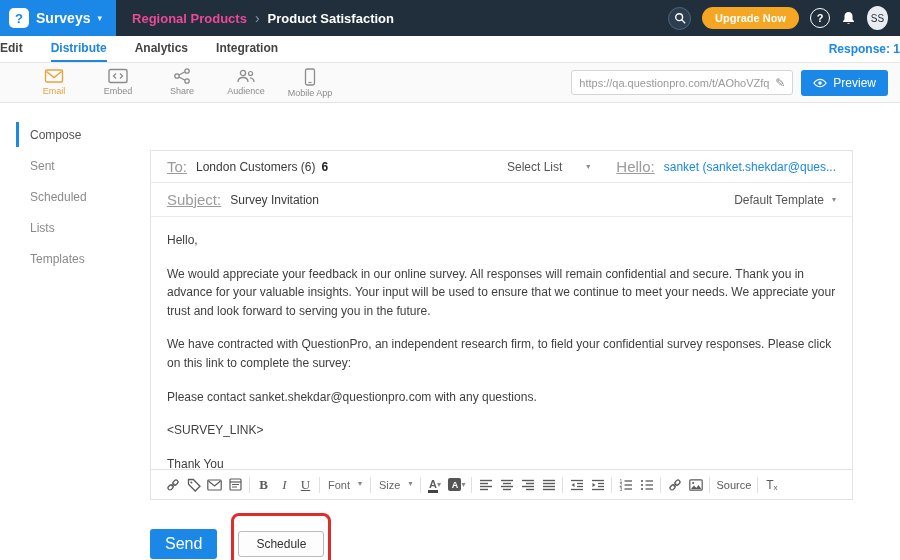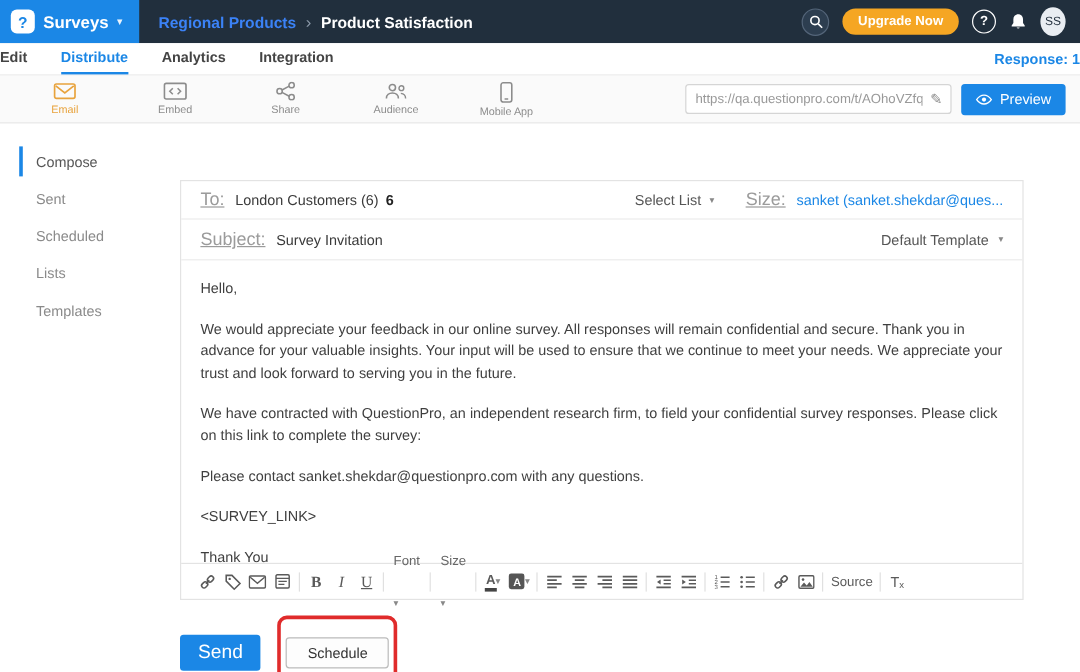--- a/index.html
+++ b/index.html
@@ -12,21 +12,21 @@
   .app { width:900px; height:560px; display:flex; flex-direction:column; background:#fff; }
 
   
   .topbar { height:36px; background:#212F3D; display:flex; align-items:center; color:#fff; flex:0 0 auto; }
   .brand { height:100%; background:#1B87E6; display:flex; align-items:center; gap:7px; padding:0 14px 0 9px; cursor:pointer; }
   .logo-chip { width:20px; height:20px; background:#fff; border-radius:5px; display:flex; align-items:center; justify-content:center;
                color:#1B87E6; font-weight:bold; font-size:13px; }
   .brand-name { font-size:14px; font-weight:bold; }
   .caret { font-size:9px; color:inherit; opacity:.9; }
   .breadcrumb { display:flex; align-items:center; gap:8px; margin-left:16px; font-size:13px; }
-  .bc-folder { color:#3b82f6; font-weight:bold; cursor:pointer; text-decoration:none; }
+  .bc-folder { color:#ec4899; font-weight:bold; cursor:pointer; text-decoration:none; }
   .bc-chev { color:#8A98A8; font-size:14px; }
   .bc-current { color:#fff; font-weight:bold; }
   .top-actions { margin-left:auto; display:flex; align-items:center; gap:11px; padding-right:12px; }
   .search-btn { width:23px; height:23px; border-radius:50%; background:#2D3E50; border:1px solid #546579;
                 display:flex; align-items:center; justify-content:center; cursor:pointer; }
   .upgrade-btn { background:#F5A623; color:#fff; border:none; border-radius:12px; font-family:inherit;
                  font-size:11px; font-weight:bold; padding:5px 13px; cursor:pointer; }
   .help-btn { width:20px; height:20px; border-radius:50%; border:1.5px solid #fff; color:#fff; background:transparent;
               font-size:11px; font-weight:bold; display:flex; align-items:center; justify-content:center; cursor:pointer; font-family:inherit; }
   .bell-btn { background:none; border:none; cursor:pointer; display:flex; align-items:center; }
@@ -36,21 +36,21 @@
   
   .tabsrow { height:27px; background:#fff; border-bottom:1px solid #E8E8E8; display:flex; align-items:stretch;
              padding:0 0; gap:28px; font-size:12px; flex:0 0 auto; }
   .tab { display:flex; align-items:center; color:#444; cursor:pointer; border-bottom:2px solid transparent; font-weight:bold; }
   .tab.active { color:#1B87E6; border-bottom-color:#1B87E6; }
   .response-link { margin-left:auto; display:flex; align-items:center; color:#1B87E6; cursor:pointer; font-weight:bold; }
 
   
   .chtoolbar { height:40px; background:#FAFAFA; border-bottom:1px solid #E3E3E3; display:flex; align-items:center;
                padding:0 12px; flex:0 0 auto; }
-  .channels { display:flex; gap:44px; margin-left:18px; }
+  .channels { display:flex; gap:16px; margin-left:18px; }
   .channel { display:flex; flex-direction:column; align-items:center; gap:2px; color:#8C8C8C; cursor:pointer; width:48px; }
   .channel svg { stroke:#8C8C8C; }
   .channel-label { font-size:9px; }
   .channel.active { color:#E8A33D; }
   .channel.active svg { stroke:#E8A33D; }
   .urlbox { margin-left:auto; display:flex; align-items:center; width:222px; height:25px; background:#fff;
             border:1px solid #D5D5D5; border-radius:3px; padding:0 7px; gap:6px; }
   .urlbox input { border:0; flex:1; font-size:11px; color:#999; outline:none; background:transparent;
                   font-family:inherit; min-width:0; }
   .pencil { color:#888; font-size:12px; cursor:pointer; }
@@ -66,39 +66,39 @@
   .side-item.active::before { content:""; position:absolute; left:16px; top:3px; bottom:3px; width:3px; background:#1B87E6; }
 
   .content { flex:1; padding:47px 47px 0 10px; min-width:0; }
   .card { border:1px solid #E3E3E3; background:#fff; }
   .row { display:flex; align-items:center; padding:0 16px; border-bottom:1px solid #ECECEC; font-size:12px; }
   .row.to-row { height:32px; }
   .row.subject-row { height:34px; }
   .field-label { color:#9B9B9B; margin-right:9px; font-size:15px;text-decoration:underline; }
   .to-value { color:#3A3A3A; }
   .to-count { font-weight:bold; color:#222; margin-left:6px; }
-  .select-list { margin-left:auto; display:flex; align-items:center; gap:7px; color:#555; cursor:pointer; }
+  .select-list { margin-left:auto; display:flex; align-items:center; gap:24px; color:#555; cursor:pointer; }
   .drop-caret { font-size:8px; color:#888; }
   .from-group { margin-left:26px; display:flex; align-items:center; min-width:0; }
   .from-value { color:#1B87E6; white-space:nowrap; overflow:hidden; max-width:195px; cursor:pointer; }
   .subject-value { color:#3A3A3A; cursor:text; }
   .template-drop { margin-left:auto; display:flex; align-items:center; gap:8px; color:#555; cursor:pointer; }
 
   .body-area { padding:14px 16px 0; font-size:12px; color:#3F3F3F; line-height:1.55; height:252px; overflow:hidden; cursor:text; }
   .body-area p { margin:0 0 15px; }
 
   .editorbar { border-top:1px solid #E3E3E3; height:30px; display:flex; align-items:center; gap:6px;
                padding:0 14px; color:#5A5A5A; }
   .ebtn { display:flex; align-items:center; justify-content:center; min-width:15px; height:20px; cursor:pointer; font-size:12px; }
   .ebtn svg { display:block; }
   .ebtn.bold { font-family:"Liberation Serif", serif; font-weight:bold; font-size:13px; }
   .ebtn.italic { font-family:"Liberation Serif", serif; font-style:italic; font-size:13px; }
   .ebtn.underline { font-family:"Liberation Serif", serif; text-decoration:underline; font-size:13px; }
   .sep { width:1px; height:16px; background:#E0E0E0; flex:0 0 auto; }
-  .edrop { display:flex; align-items:flex-start; gap:24px; font-size:11px; color:#666; cursor:pointer; padding:0 2px;flex-direction:column; }
+  .edrop { display:flex; align-items:flex-start; gap:8px; font-size:11px; color:#666; cursor:pointer; padding:0 2px; }
   .color-a { position:relative; font-size:11px; font-weight:bold; line-height:1; }
   .color-a::after { content:""; position:absolute; left:-1px; right:-1px; bottom:-3px; height:3px; background:#444; }
   .bga { background:#555; color:#fff; width:13px; height:13px; display:flex; align-items:center; justify-content:center;
          font-size:9px; font-weight:bold; border-radius:2px; }
   .tx-sub { font-size:8px; margin-top:5px; }
 
   
   .actions-row { display:flex; align-items:center; gap:14px; margin-top:13px; }
   .send-btn { background:#1B87E6; color:#fff; border:none; border-radius:3px; padding:6px 15px; font-size:16px;
               cursor:pointer; font-family:inherit; }
@@ -222,21 +222,21 @@
 
         <div class="row to-row">
           <span class="field-label">To:</span>
           <span class="to-value">London Customers (6)</span>
           <span class="to-count">6</span>
           <div class="select-list">
             <span>Select List</span>
             <span class="drop-caret">▾</span>
           </div>
           <div class="from-group">
-            <span class="field-label">Size:</span>
+            <span class="field-label">Hello:</span>
             <span class="from-value">sanket (sanket.shekdar@ques...</span>
           </div>
         </div>
 
         <div class="row subject-row">
           <span class="field-label">Subject:</span>
           <span class="subject-value">Survey Invitation</span>
           <div class="template-drop">
             <span>Default Template</span>
             <span class="drop-caret">▾</span>

